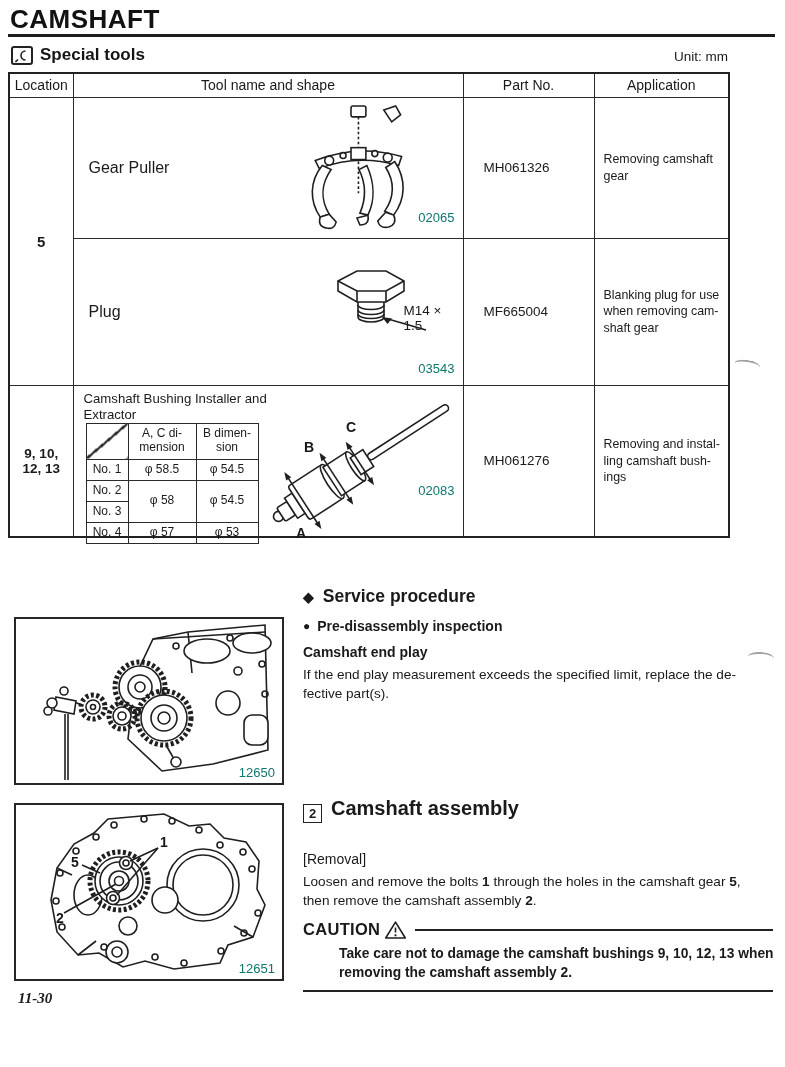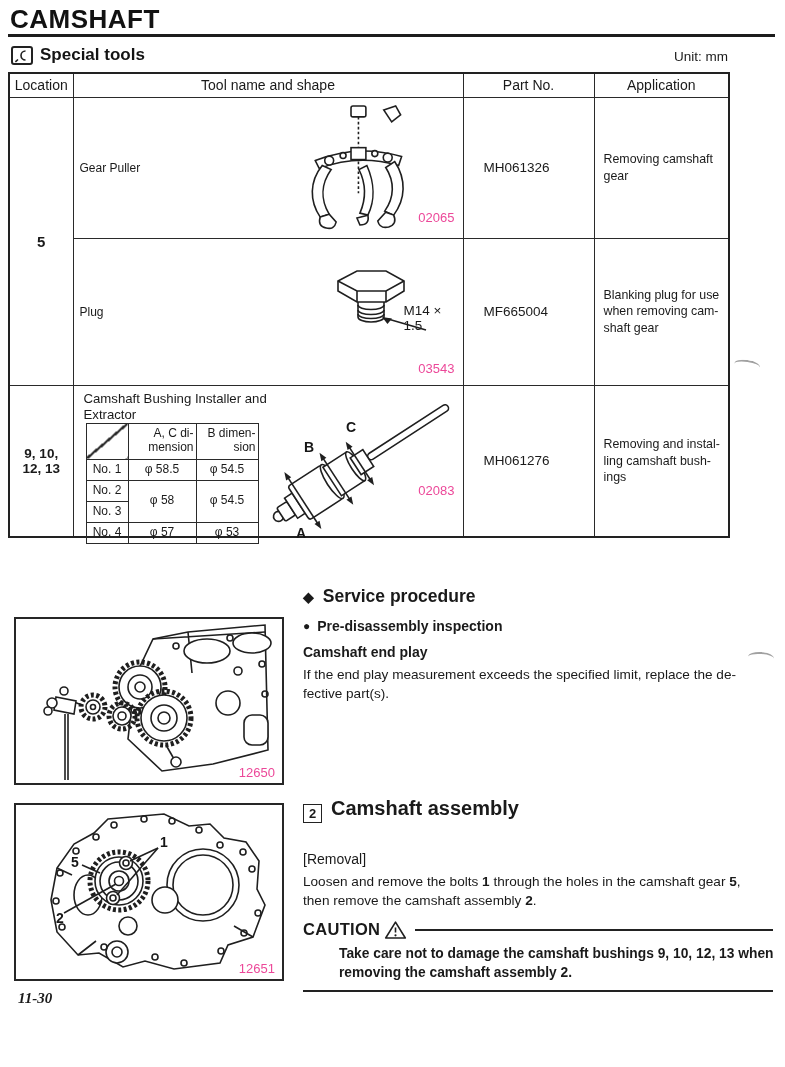--- a/index.html
+++ b/index.html
@@ -19,31 +19,31 @@
   .tools-heading { font-size:17px; font-weight:700; color:#141414; }
   .unit { position:absolute; left:8px; top:49px; width:720px; text-align:right; font-size:13.5px; }
 
   table.tools { position:absolute; left:8px; top:72px; width:720px;
     border-collapse:collapse; table-layout:fixed; border:2px solid #222; }
   table.tools th, table.tools td { border:1.5px solid #2a2a2a; }
   table.tools th { height:24px; font-weight:400; font-size:14px; text-align:center; }
   td.loc { text-align:center; font-weight:700; font-size:15px; padding:0 8px; }
   td.loc.multi { font-size:13.5px; }
   td.toolcell { position:relative; vertical-align:top; }
-  .tname { position:absolute; left:6px; top:50%; transform:translateY(-50%); font-size:12px; }
+  .tname { position:absolute; left:15px; top:50%; transform:translateY(-50%); font-size:16px; }
   .tname3 { position:absolute; left:10px; top:5px; width:185px; font-size:13.2px; line-height:1.25; }
-  .figcode { position:absolute; font-size:13px; color:#ec4899; }
+  .figcode { position:absolute; font-size:13px; color:#0f766e; }
   td.part { font-size:13.5px; padding-left:20px; vertical-align:middle; }
   td.app { font-size:12.4px; padding:6px 4px 6px 9px; vertical-align:middle; line-height:1.32; }
 
   table.subtable { position:absolute; left:12px; top:37px; border-collapse:collapse;
     border:1.5px solid #2a2a2a; table-layout:fixed; }
   table.subtable th, table.subtable td { border:1.3px solid #2a2a2a; font-size:12px;
     font-weight:400; text-align:center; line-height:1.15; padding:1px 2px; }
-  table.subtable th { height:36px;text-align:right; }
+  table.subtable th { height:36px; }
   table.subtable td { height:21px; }
   td.diag { background:linear-gradient(to bottom right,#fff 48%,#2a2a2a 48%,#2a2a2a 52.5%,#fff 52.5%); }
 
   .figbox { position:absolute; border:2px solid #262626; background:#fff; }
   #figbox1 { left:14px; top:617px; width:270px; height:168px; }
   #figbox2 { left:14px; top:803px; width:270px; height:178px; }
   .figbox .figcode { right:7px; bottom:3px; }
 
   .proc { position:absolute; left:303px; width:470px; }
   #proc1 { top:586px; }

